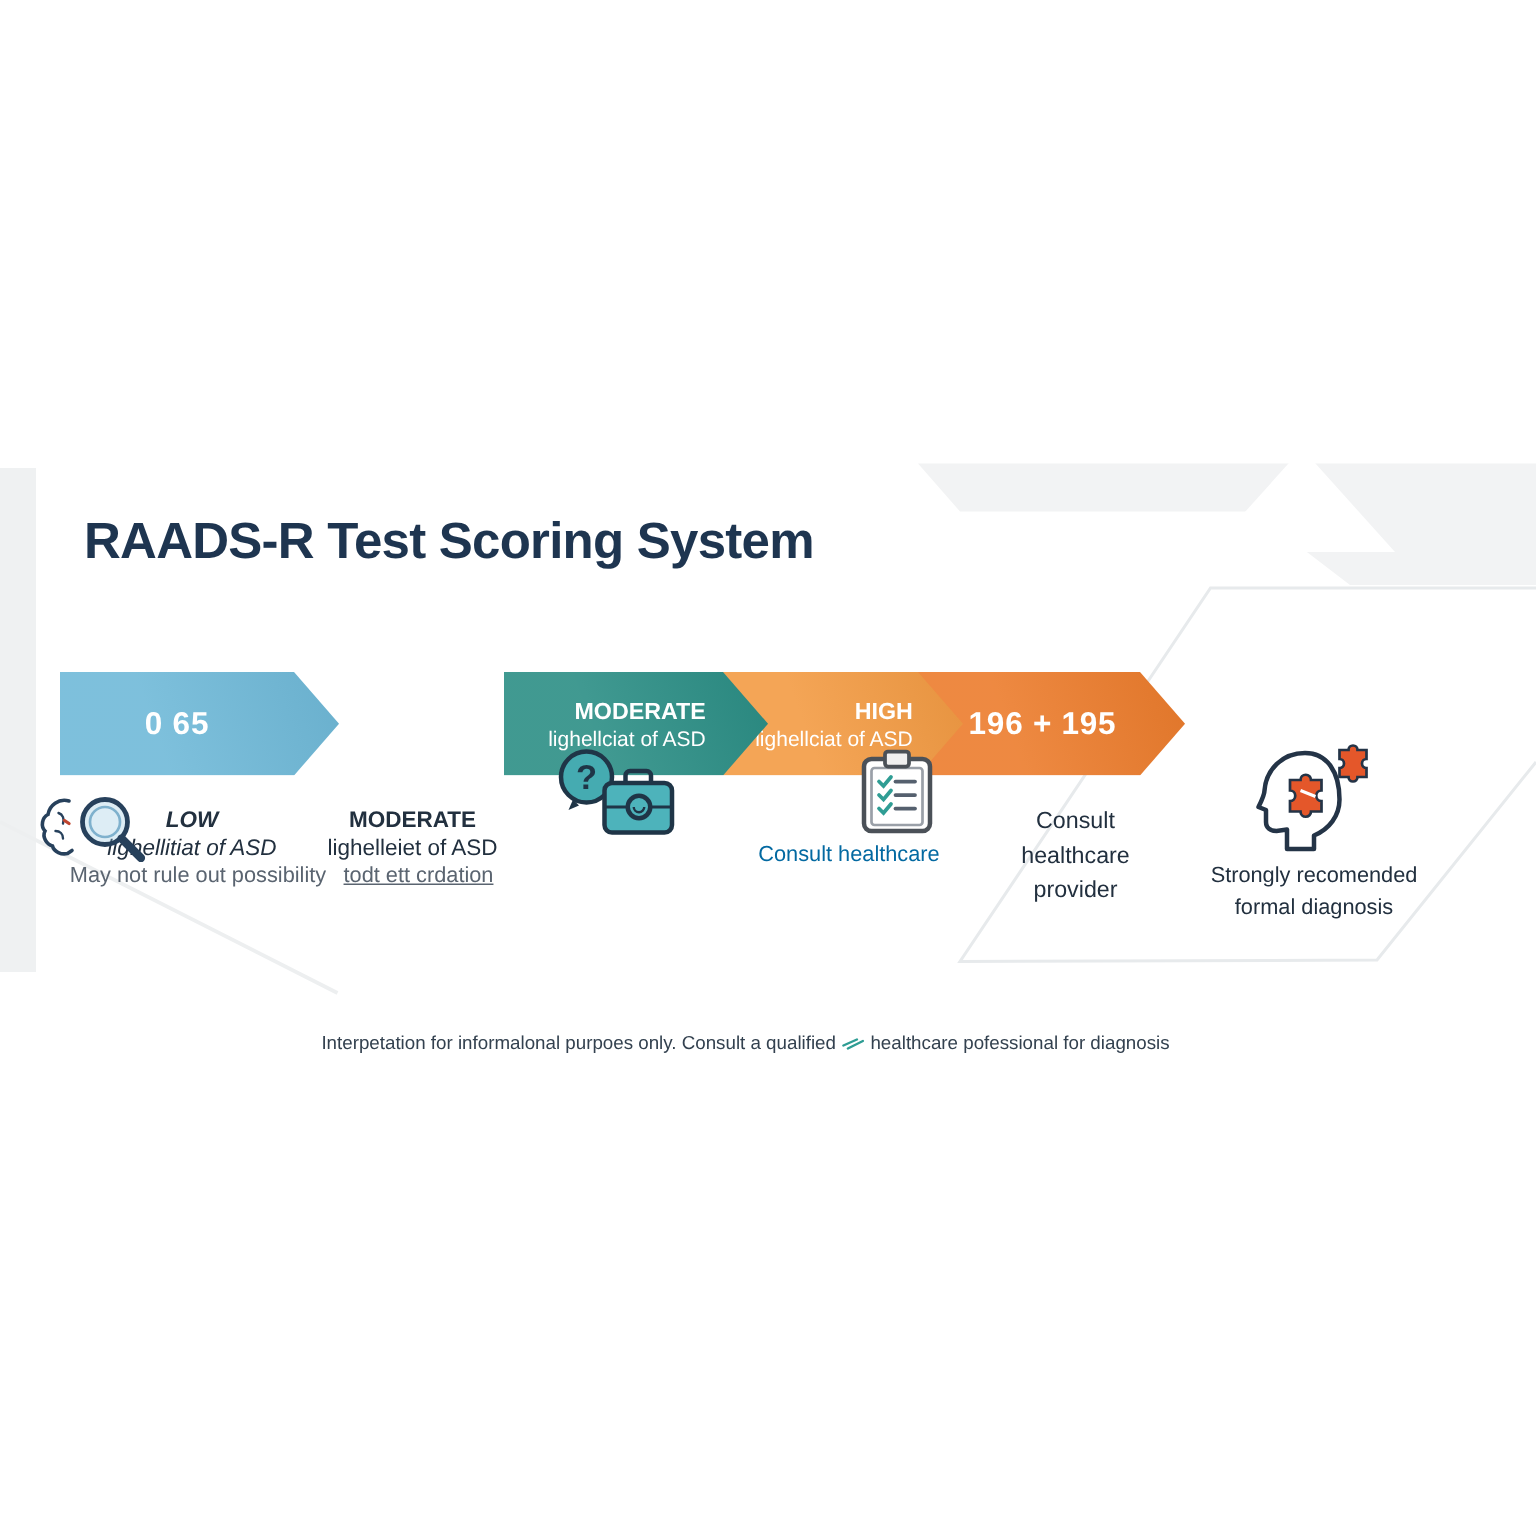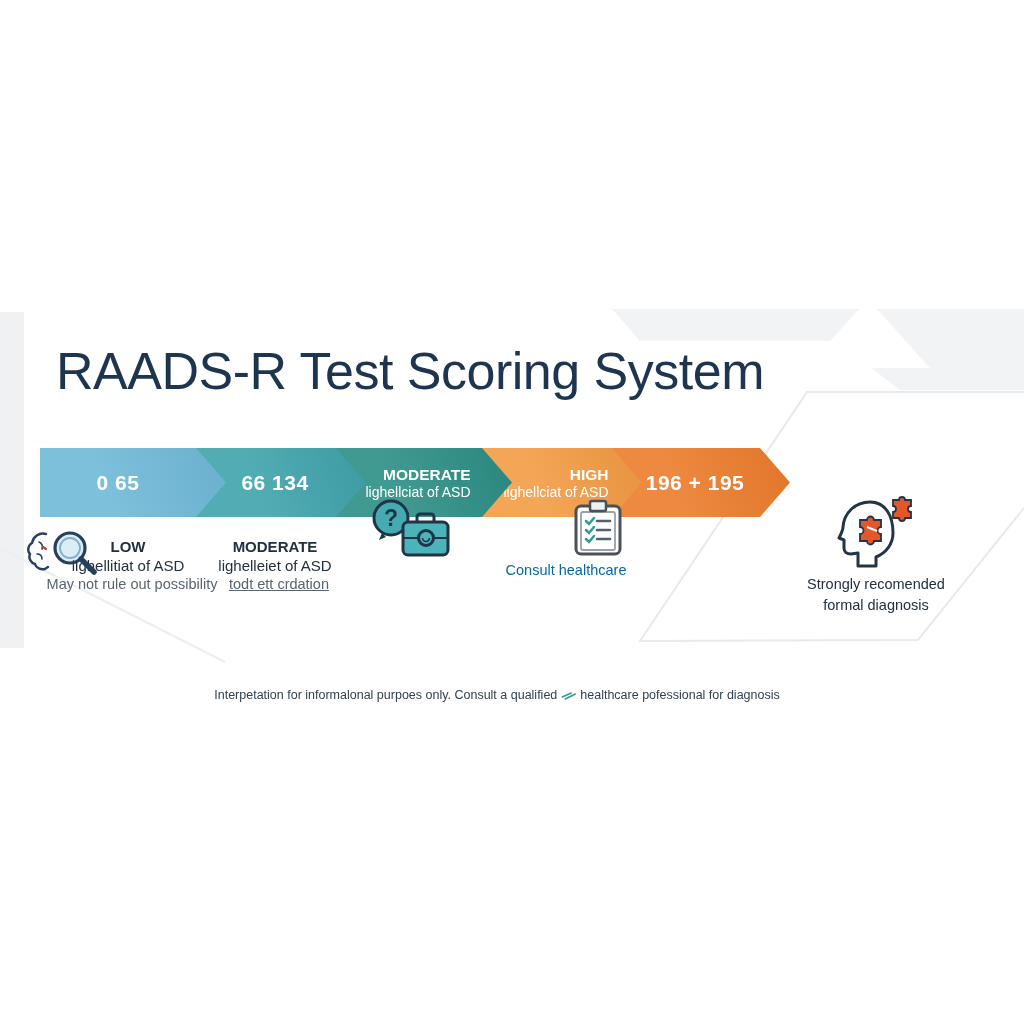--- a/index.html
+++ b/index.html
@@ -5,21 +5,21 @@
   html,body{margin:0;padding:0;background:#ffffff;}
   .canvas{
     position:relative;width:1024px;height:1024px;overflow:hidden;background:#ffffff;
     font-family:"Liberation Sans","DejaVu Sans",sans-serif;
   }
   
   .bg-svg{position:absolute;left:0;top:0;width:1024px;height:1024px;z-index:0;}
   
   .title{
     position:absolute;left:56px;top:342px;z-index:2;margin:0;
-    font-size:52px;font-weight:400;letter-spacing:-0.5px;line-height:1.15;
+    font-size:34px;font-weight:700;letter-spacing:-0.5px;line-height:1.15;
   }
   
   .band{position:absolute;left:0;top:448px;height:69px;width:1024px;z-index:3;}
   .seg{
     position:absolute;top:0;height:69px;display:flex;align-items:center;justify-content:center;
     color:#ffffff;text-align:right;
     background-image:linear-gradient(250deg,rgba(0,0,0,.05),rgba(255,255,255,.10) 65%);
   }
   .seg-tip{clip-path:polygon(0 0, calc(100% - 30px) 0, 100% 50%, calc(100% - 30px) 100%, 0 100%);}
   .seg1{left:40px;width:186px;z-index:16;}
@@ -59,23 +59,20 @@
     <path d="M1024,392 L807,392 L640,641 L918,640 L1024,508" fill="none" stroke="#e7eaec" stroke-width="2"></path>
     <path d="M0,548 L225,662" fill="none" stroke="#edeff0" stroke-width="2.5"></path>
   </svg>
 
   <h1 class="title" style="color: rgb(30, 53, 80);">RAADS-R Test Scoring System</h1>
 
   <div class="band">
     <div class="seg seg1 seg-tip" style="background-color: rgb(111, 185, 216);">
       <div class="seg-num">0 65</div>
     </div>
-    <div class="seg seg2 seg-tip" style="background-color: rgb(63, 163, 172);">
-      <div class="seg-num">66 134</div>
-    </div>
     <div class="seg seg3 seg-tip" style="background-color: rgb(43, 142, 133);">
       <div>
         <div class="seg-line1">MODERATE</div>
         <div class="seg-line2">lighellciat of ASD</div>
       </div>
     </div>
     <div class="seg seg4 seg-tip" style="background-color: rgb(243, 155, 67);">
       <div>
         <div class="seg-line1">HIGH</div>
         <div class="seg-line2">lighellciat of ASD</div>
@@ -87,21 +84,21 @@
   </div>
 
   <svg class="detail-icon" style="left:24px;top:524px;" width="86" height="58" viewBox="0 0 86 58">
     <path d="M22 10 c-7 -2 -13 3 -14 9 c-4 2 -5 8 -2 11 c-2 4 1 9 5 10 c1 4 6 6 10 5 l3 -2" fill="#ffffff" stroke="#27415c" stroke-width="2.4" stroke-linecap="round"></path>
     <path d="M15 18 c3 1 4 4 3 7 M13 30 c3 0 5 2 5 5" fill="none" stroke="#27415c" stroke-width="1.6" stroke-linecap="round"></path>
     <path d="M19 23 l3 2" stroke="#c0452f" stroke-width="2.2" stroke-linecap="round"></path>
     <circle cx="46" cy="24" r="15" fill="rgba(142,196,222,0.30)" stroke="#27415c" stroke-width="3.2"></circle>
     <circle cx="46" cy="24" r="10" fill="none" stroke="#7fb1cd" stroke-width="1.8"></circle>
     <line x1="57" y1="35" x2="70" y2="48" stroke="#27415c" stroke-width="5.5" stroke-linecap="round"></line>
   </svg>
-  <div class="detail-text" style="left: 128px; top: 537px; color: rgb(34, 48, 63);">
+  <div class="detail-text" style="left: 128px; top: 537px; color: rgb(34, 48, 63); font-style: italic;">
     <div class="d-heading">LOW</div>
     <div class="d-sub">lighellitiat of ASD</div>
   </div>
   <div class="detail-text d-note" style="left: 132px; top: 574px; color: rgb(90, 100, 112);">May not rule out possibility</div>
 
   <div class="detail-text" style="left: 275px; top: 537px; color: rgb(34, 48, 63);">
     <div class="d-heading">MODERATE</div>
     <div class="d-sub">lighelleiet of ASD</div>
   </div>
   <div class="detail-text d-note" style="left: 279px; top: 574px; color: rgb(90, 100, 112); text-decoration: underline;">todt ett crdation</div>
@@ -123,20 +120,25 @@
     <rect x="22" y="3" width="16" height="10" rx="2" fill="#f0f0f0" stroke="#4b5158" stroke-width="2.5"></rect>
     <path d="M18 23 l3 3 l5 -6" fill="none" stroke="#2f9d94" stroke-width="2.5" stroke-linecap="round"></path>
     <line x1="29" y1="23" x2="42" y2="23" stroke="#55606e" stroke-width="2.5" stroke-linecap="round"></line>
     <path d="M18 32 l3 3 l5 -6" fill="none" stroke="#2f9d94" stroke-width="2.5" stroke-linecap="round"></path>
     <line x1="29" y1="32" x2="42" y2="32" stroke="#55606e" stroke-width="2.5" stroke-linecap="round"></line>
     <path d="M18 41 l3 3 l5 -6" fill="none" stroke="#2f9d94" stroke-width="2.5" stroke-linecap="round"></path>
     <line x1="29" y1="41" x2="42" y2="41" stroke="#55606e" stroke-width="2.5" stroke-linecap="round"></line>
   </svg>
   <div class="detail-text d-note" style="left: 566px; top: 560px; color: #0369a1;">Consult healthcare</div>
 
+  <div class="detail-text d-note" style="left: 717px; top: 536px; line-height: 23px; font-size: 15.5px; color: rgb(34, 48, 63);">
+    <div>Consult</div>
+    <div>healthcare</div>
+    <div>provider</div>
+  </div>
 
   <svg class="detail-icon" style="left:830px;top:494px;" width="92" height="80" viewBox="0 0 92 80">
     <path d="M40 8 C 25 8 14 19 13 33 C 13 36 11 40 9 44 L 14 46 L 14 54 C 14 58 17 60 21 60 L 28 59 L 28 72 L 46 72 L 46 63 C 56 59 63 50 63 39 C 63 21 55 8 40 8 Z" fill="#ffffff" stroke="#243447" stroke-width="3" stroke-linejoin="round"></path>
     <path d="M30 26 h7 a3.5 3.5 0 1 1 7 0 h7 v7 a3.5 3.5 0 1 0 0 7 v7 h-7 a3.5 3.5 0 1 1 -7 0 h-7 v-7 a3.5 3.5 0 1 0 0 -7 z" fill="#e4572a" stroke="#243447" stroke-width="1.8"></path>
     <path d="M37 33 l10 4" stroke="#ffffff" stroke-width="2"></path>
     <path d="M63 6 h6 a3 3 0 1 1 6 0 h6 v6 a3 3 0 1 0 0 6 v6 h-6 a3 3 0 1 1 -6 0 h-6 v-6 a3 3 0 1 0 0 -6 z" fill="#e4572a" stroke="#243447" stroke-width="1.8"></path>
   </svg>
   <div class="detail-text d-note" style="left: 876px; top: 574px; color: rgb(34, 48, 63);">
     <div>Strongly recomended</div>
     <div>formal diagnosis</div>

